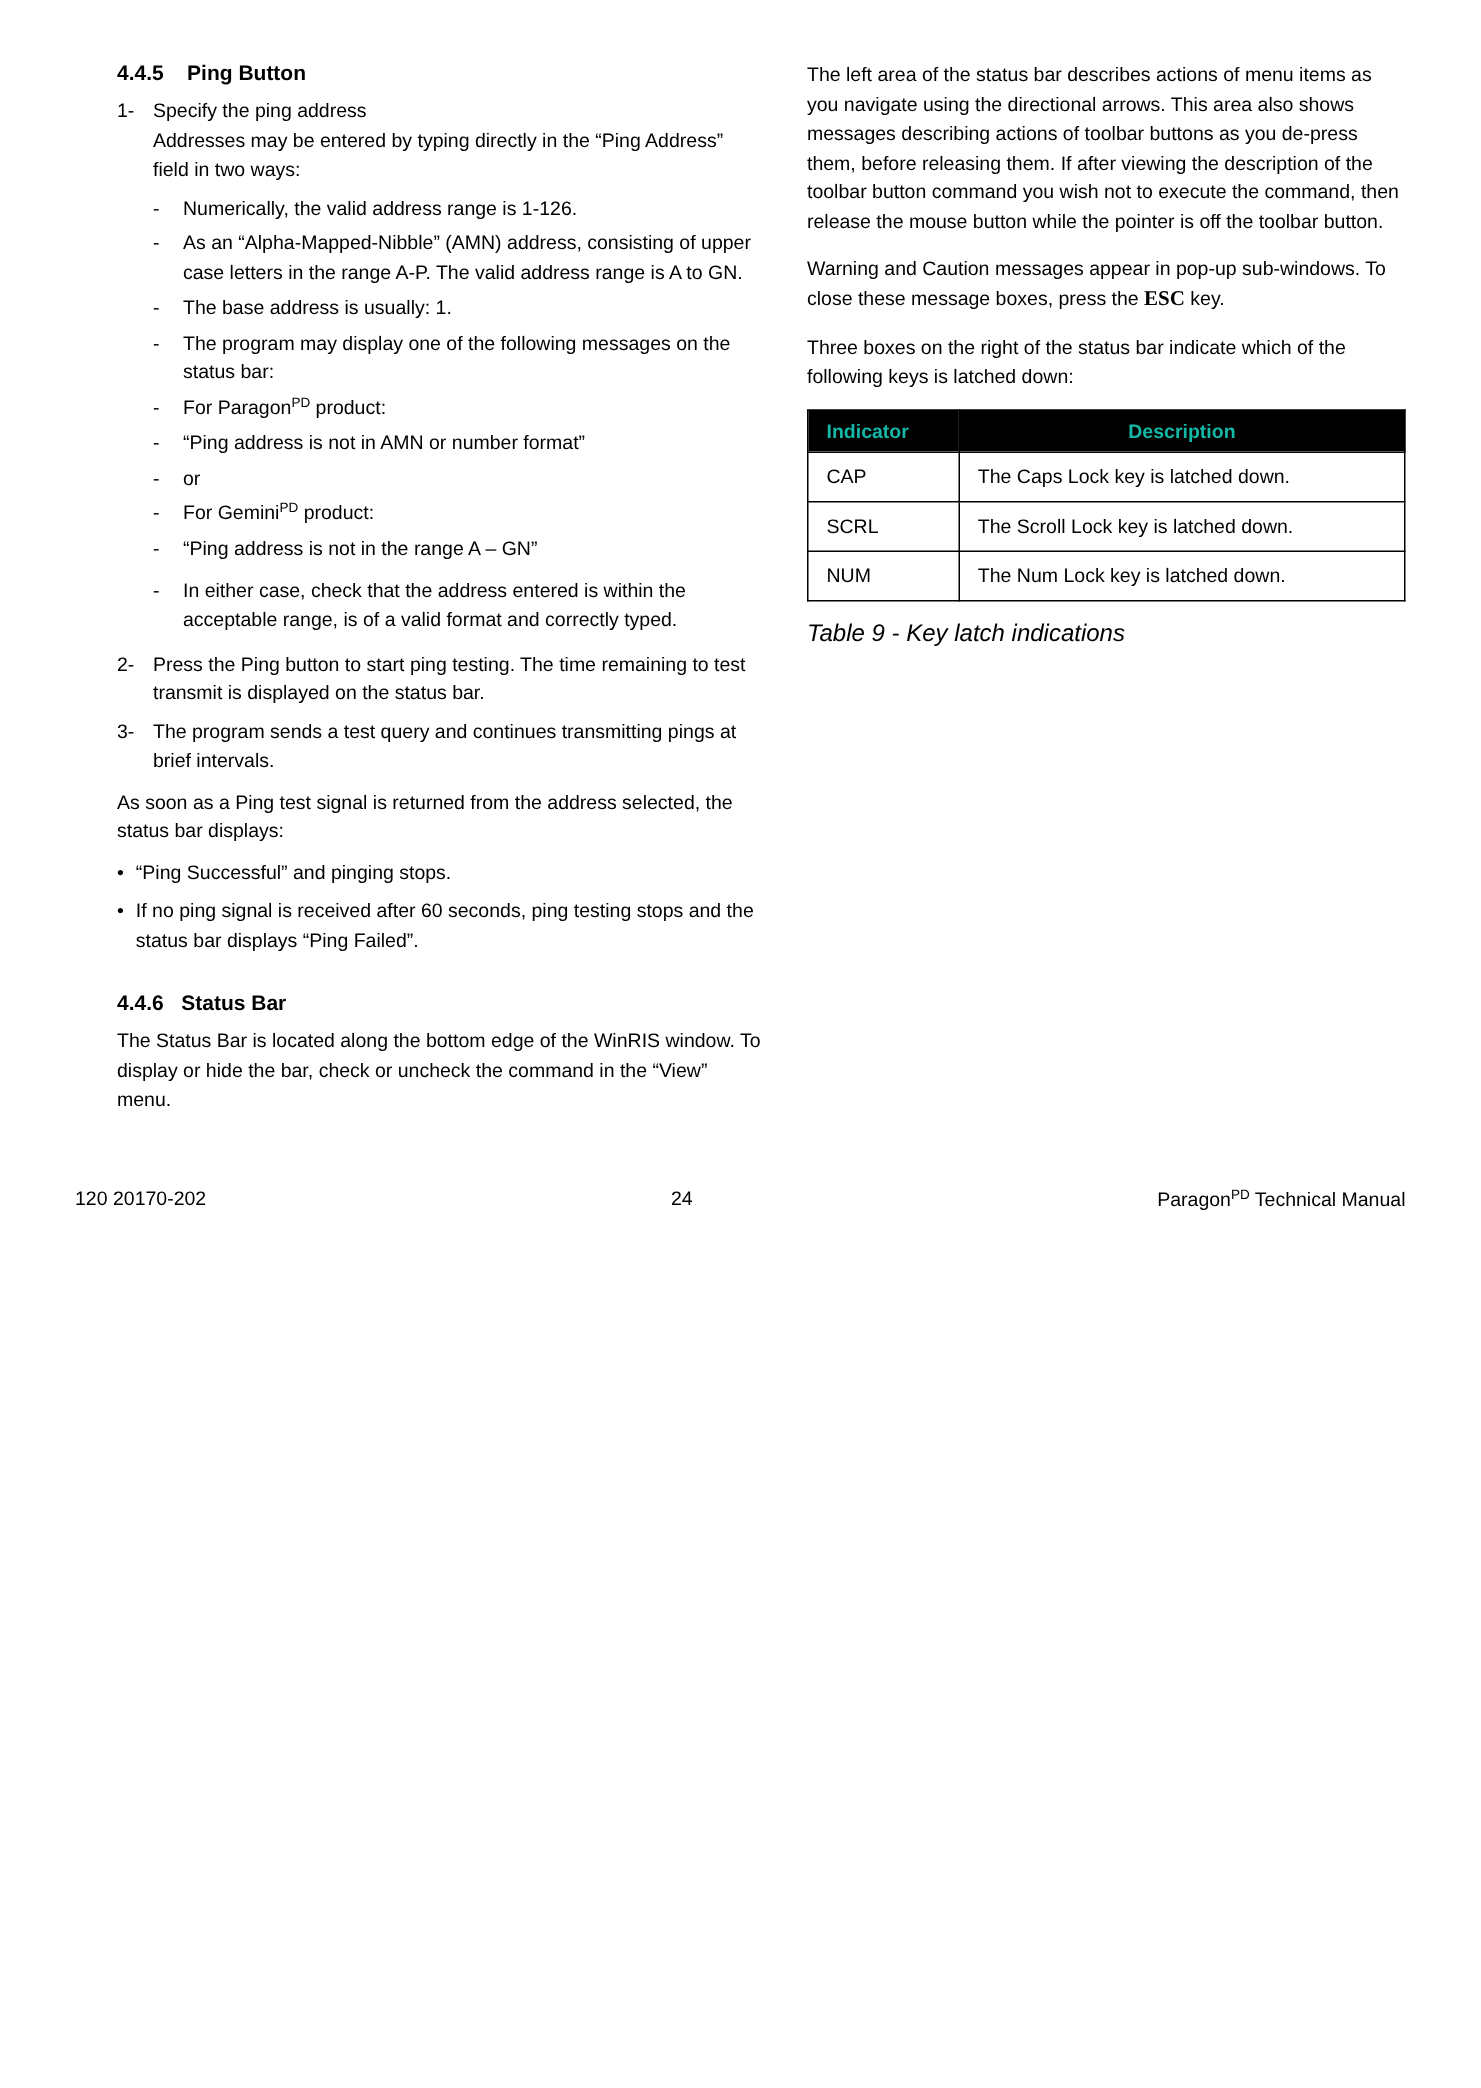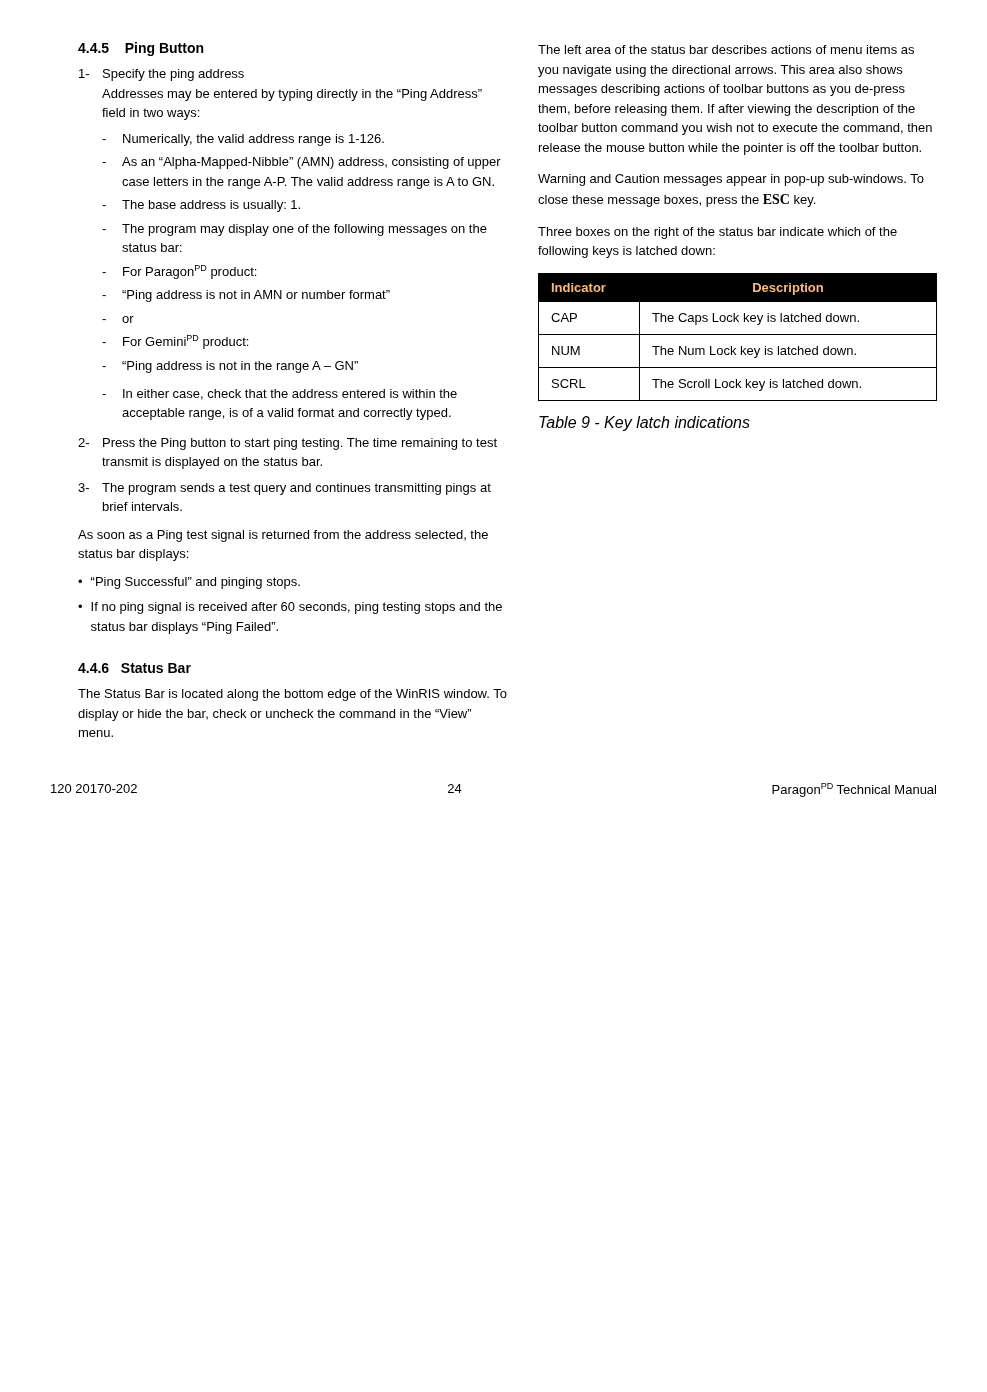--- a/index.html
+++ b/index.html
@@ -111,21 +111,21 @@
       margin-top: 24px;
     }
 
     .section-4-4-5 {
       margin-bottom: 20px;
     }
 
     .footer {
       display: flex;
       justify-content: space-between;
-      margin-top: 30px;
+      margin-top: 40px;
       font-size: 13px;
     }
 
     sup {
       font-size: 9px;
       vertical-align: super;
     }
 
     
     .right-intro {
@@ -140,21 +140,21 @@
     }
 
     .indicator-table {
       width: 100%;
       border-collapse: collapse;
       margin-bottom: 10px;
     }
 
     .indicator-table th {
       background: #000000;
-      color: #fdba74;
+      color: #14b8a6;
       padding: 6px 12px;
       text-align: left;
       font-weight: bold;
       font-size: 13px;
       border: 1px solid #000;
     }
 
     .indicator-table th.desc-header {
       text-align: center;
     }
@@ -301,26 +301,26 @@
           <th>Indicator</th>
           <th class="desc-header">Description</th>
         </tr>
       </thead>
       <tbody>
         <tr>
           <td class="indicator-cell">CAP</td>
           <td>The Caps Lock key is latched down.</td>
         </tr>
         <tr>
+          <td class="indicator-cell">SCRL</td>
+          <td>The Scroll Lock key is latched down.</td>
+        </tr>
+        <tr>
           <td class="indicator-cell">NUM</td>
           <td>The Num Lock key is latched down.</td>
-        </tr>
-        <tr>
-          <td class="indicator-cell">SCRL</td>
-          <td>The Scroll Lock key is latched down.</td>
         </tr>
       </tbody>
     </table>
 
     <p class="table-caption">Table 9 - Key latch indications</p>
 
   </div>
 </div>
 
 <div class="footer">

